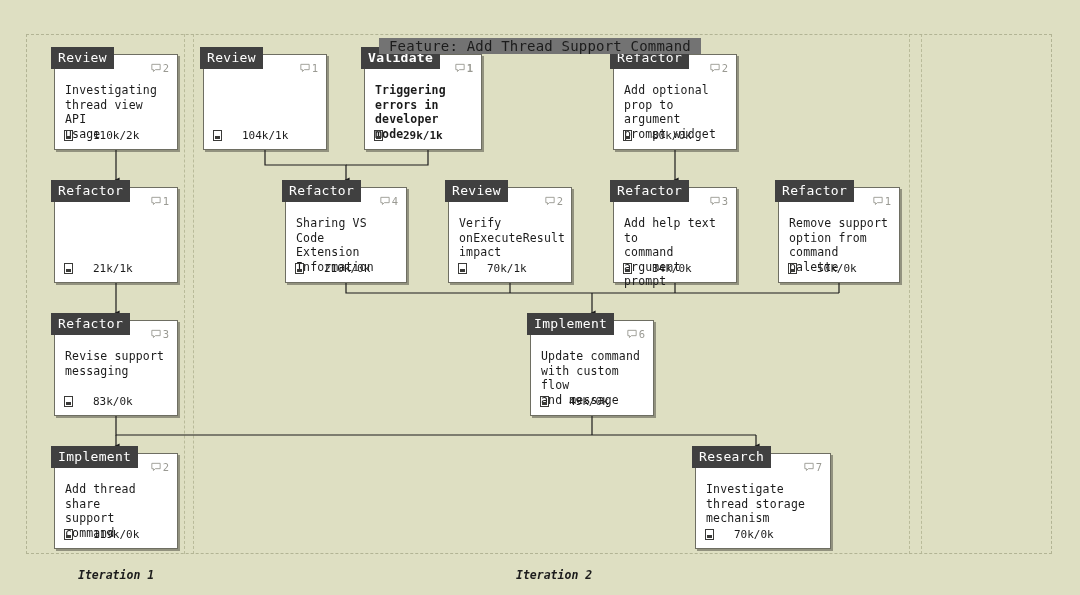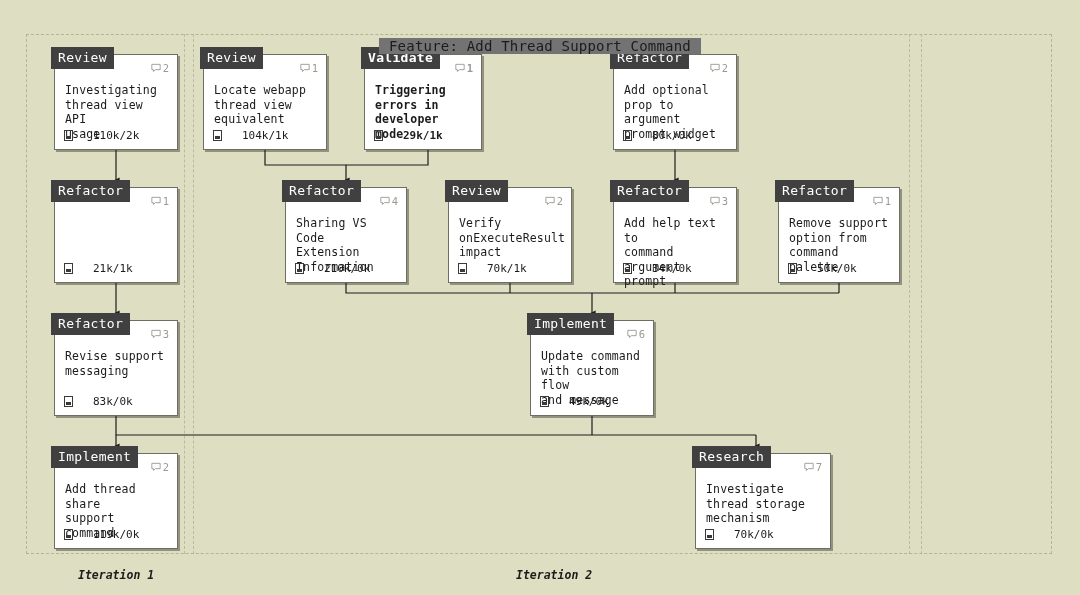--- a/index.html
+++ b/index.html
@@ -166,23 +166,20 @@
         </div>
       </div>
       <div class="card" style="left: 203px; top: 54px; width: 124px; height: 96px;">
         <div class="card-badge">Review</div>
         <div class="card-comments">
           <svg width="10" height="10" viewBox="0 0 12 12">
             <path d="M1,1.6 H11 V8 H5.2 L2.9,10.2 V8 H1 Z" fill="none" stroke="#9a9a93" stroke-width="1.1"></path>
           </svg>
           <span>1</span>
         </div>
-        <div class="card-body">Locate webapp
-thread view
-equivalent</div>
         <div class="card-footer">
           <span class="tok-icon"></span>
           <span>104k/1k</span>
         </div>
       </div>
       <div class="card" style="left: 364px; top: 54px; width: 118px; height: 96px; font-weight: bold;">
         <div class="card-badge">Validate</div>
         <div class="card-comments">
           <svg width="10" height="10" viewBox="0 0 12 12">
             <path d="M1,1.6 H11 V8 H5.2 L2.9,10.2 V8 H1 Z" fill="none" stroke="#9a9a93" stroke-width="1.1"></path>

